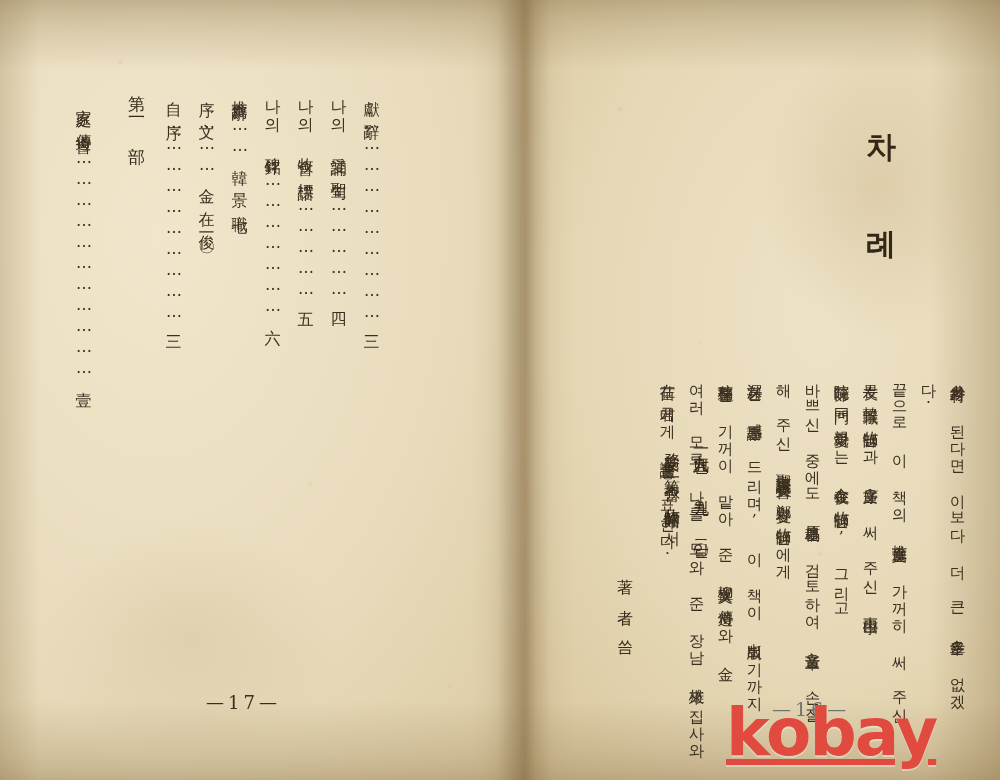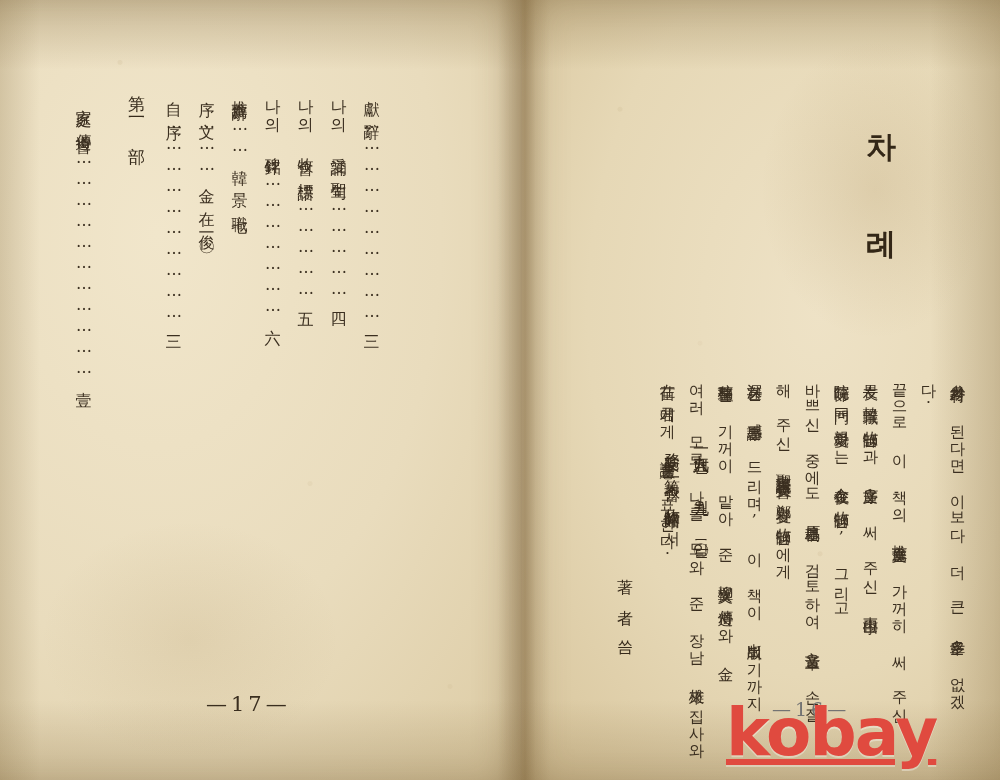--- a/index.html
+++ b/index.html
@@ -131,21 +131,21 @@
   .part-entry {
     position: absolute;
     font-size: 17px;
     color: #352a1b;
     letter-spacing: 3px;
   }
   .folio-left {
     position: absolute;
     left: 206px;
     top: 692px;
-    font-size: 21px;
+    font-size: 18px;
     letter-spacing: 4px;
     color: #3a2e1f;
   }
   .pref-line {
     position: absolute;
     top: 0;
     font-size: 15.5px;
     line-height: 1.45;
     color: #3b2f20;
     letter-spacing: 1.5px;

